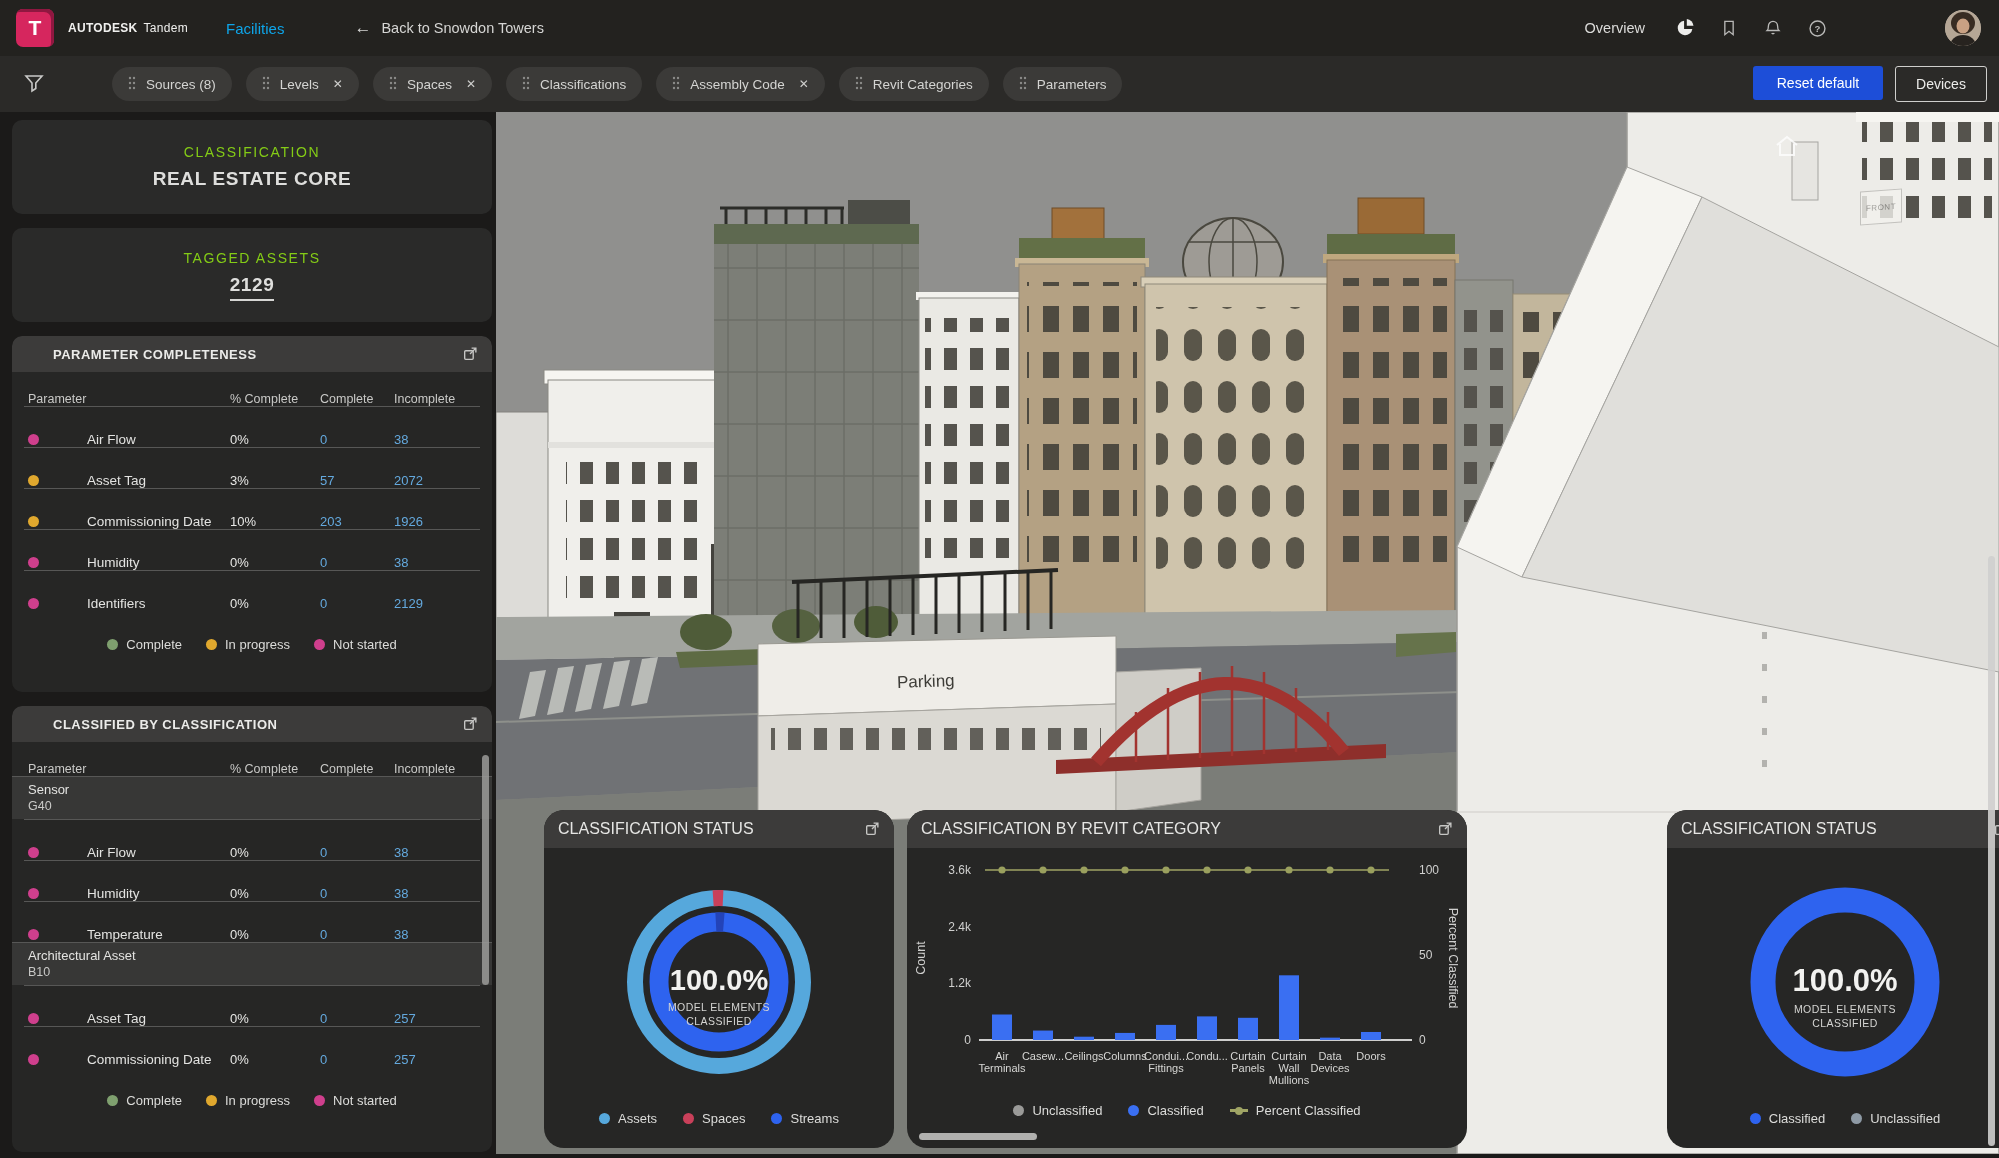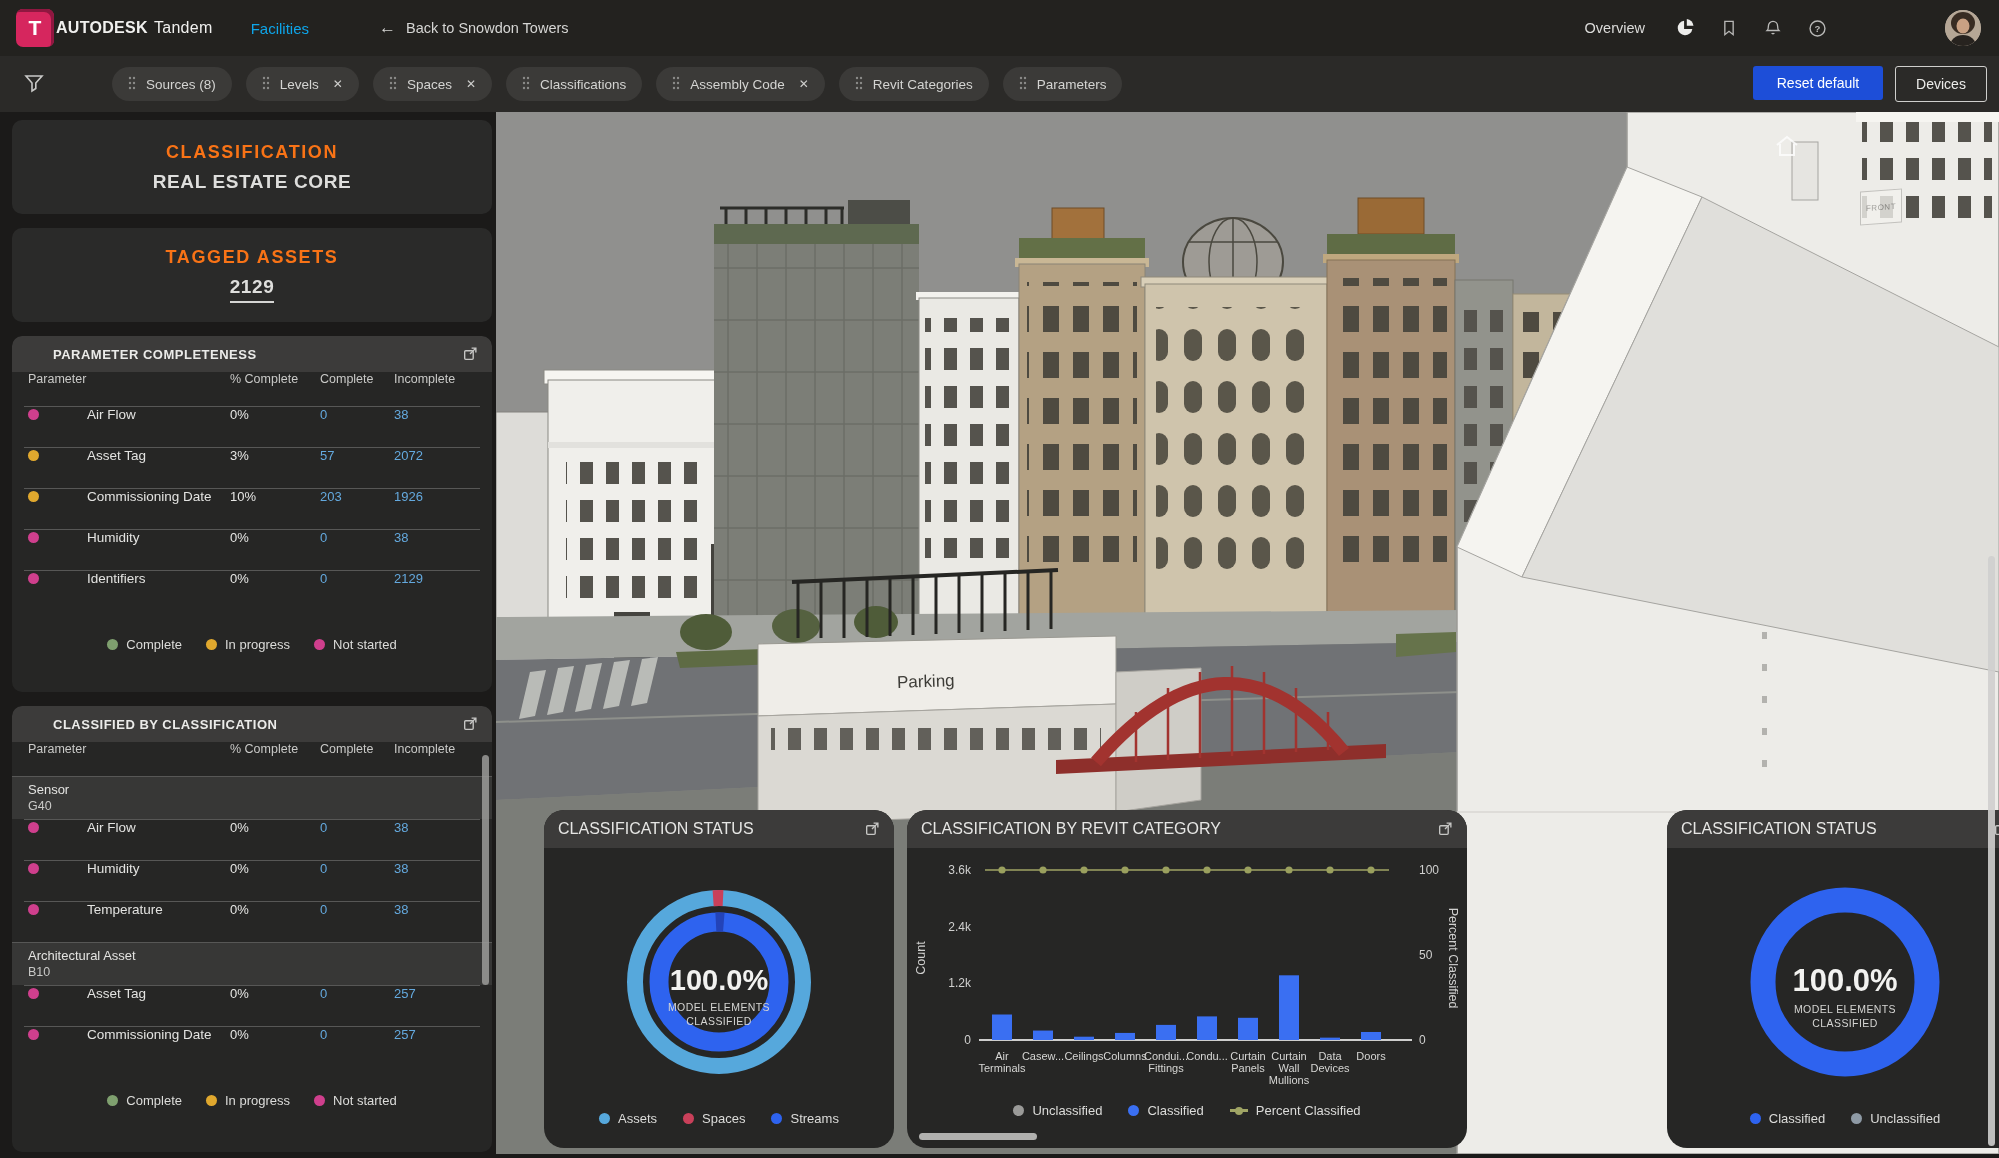--- a/index.html
+++ b/index.html
@@ -4,21 +4,21 @@
 <style>
   html,body{margin:0;padding:0;background:#101010;}
   #root{position:relative;width:1999px;height:1158px;background:#1b1a19;overflow:hidden;
         font-family:"Liberation Sans",sans-serif;color:#e6e6e4;}
   
   .topbar{position:absolute;left:0;top:0;width:1999px;height:56px;background:#23221f;
           display:flex;align-items:center;}
   .logo{width:38px;height:38px;margin-left:16px;border-radius:7px;background:#d6265e;
         box-shadow:-3px 3px 0 #8f1740 inset;display:flex;align-items:center;justify-content:center;}
   .logo span{color:#fff;font-weight:bold;font-size:21px;}
-  .brand{margin-left:2px;font-size:16px;letter-spacing:.3px;color:#f0f0ee;}
+  .brand{margin-left:14px;font-size:12px;letter-spacing:.3px;color:#f0f0ee;}
   .brand b{font-weight:bold;margin-right:6px;}
   .nav-item{margin-left:38px;font-size:15px;color:#0ea5e9;cursor:pointer;}
   .back{margin-left:70px;font-size:14.5px;color:#d6d6d4;display:flex;align-items:center;gap:10px;cursor:pointer;}
   .back .arr{font-size:17px;}
   .tb-right{margin-left:auto;display:flex;align-items:center;gap:20px;margin-right:18px;}
   .tb-right .overview{font-size:14.5px;color:#dcdcda;margin-right:8px;cursor:pointer;}
   .tbicon{width:24px;height:24px;display:flex;align-items:center;justify-content:center;cursor:pointer;}
   .avatar{width:36px;height:36px;border-radius:50%;overflow:hidden;margin-left:96px;cursor:pointer;
           background:#bfb2a4;}
   
@@ -31,31 +31,31 @@
   .chip .chip-x{font-size:12px;color:#cfcfcd;margin-left:4px;cursor:pointer;}
   .fb-right{margin-left:auto;display:flex;gap:12px;margin-right:12px;}
   .btn{height:34px;border-radius:3px;font-size:14px;display:flex;align-items:center;justify-content:center;
        cursor:pointer;}
   .btn-primary{width:130px;background:#1d4ed8;color:#fff;}
   .btn-ghost{width:90px;border:1px solid #cfcfcd;color:#ececea;background:transparent;}
   
   .sidebar{position:absolute;left:12px;top:120px;width:480px;}
   .card{background:#2a2a29;border-radius:10px;height:94px;margin-bottom:14px;
         display:flex;flex-direction:column;align-items:center;justify-content:center;}
-  .card .clabel{font-size:18px;letter-spacing:1.6px;color:#f97316;font-weight:bold;}
+  .card .clabel{font-size:14px;letter-spacing:1.6px;color:#84cc16;}
   .card .cvalue{font-size:19px;font-weight:bold;letter-spacing:.6px;color:#dededc;margin-top:8px;}
   .card .cvalue.ul{border-bottom:2px solid #d5d5d3;padding-bottom:3px;cursor:pointer;}
   .panel{background:#262625;border-radius:10px;margin-bottom:14px;position:relative;overflow:hidden;}
   .p1{height:356px;} .p2{height:446px;}
   .phead{height:36px;background:#3c3b3a;border-radius:10px 10px 0 0;display:flex;align-items:center;
          justify-content:space-between;padding:0 14px;}
   .phead .ptitle{font-size:13px;font-weight:bold;letter-spacing:.5px;color:#ebebe9;padding-left:27px;}
   .popen{width:16px;height:16px;cursor:pointer;}
   .tbl{padding:0 12px;font-size:13px;}
-  .trow{display:flex;align-items:flex-start;height:40px;border-top:1px solid #575756;}
+  .trow{display:flex;align-items:flex-end;height:40px;border-top:1px solid #575756;}
   .trow.thead{border-top:none;height:34px;color:#c9c9c7;font-size:12.5px;}
   .c{display:flex;align-items:center;}
   .c0{width:202px;padding-left:4px;gap:12px;}
   .c1{width:90px;} .c2{width:74px;} .c3{flex:1;}
   .dot{width:11px;height:11px;border-radius:50%;flex:0 0 auto;}
   .nm{color:#e3e3e1;font-size:13.5px;margin-left:36px;}
   .lnk{color:#64a9de;cursor:pointer;}
   .grow{margin:0 -12px;background:#373736;border-top:1px solid #575756;padding:5px 16px;line-height:16px;}
   .gname{font-size:13px;color:#e3e3e1;} .gcode{font-size:12.5px;color:#c9c9c7;}
   .plegend{display:flex;justify-content:center;gap:24px;margin-top:26px;font-size:13px;color:#dcdcda;}

